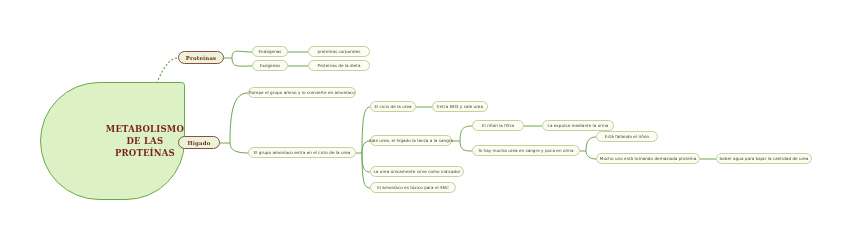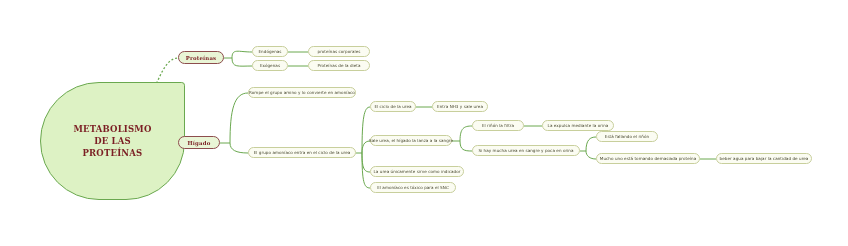--- a/index.html
+++ b/index.html
@@ -13,21 +13,21 @@
   svg#wires{position:absolute;left:0;top:0;width:848px;height:246px;pointer-events:none;}
 
   
   .root{
     position:absolute;
     left:40px;top:82px;
     width:145px;height:118px;
     background:#ddf2c4;
     border:1.5px solid #6aa84f;
     border-radius:72px 4px 72px 72px;
-    display:flex;align-items:center;justify-content:center;
+    display:flex;align-items:center;justify-content:flex-end;
     box-sizing:border-box;
   }
   .root-label{
     color:#7b1f24;
     font-family:"DejaVu Serif", serif;
     font-weight:bold;
     font-size:8.5px;
     line-height:12px;
     text-align:center;
     letter-spacing:.2px;

